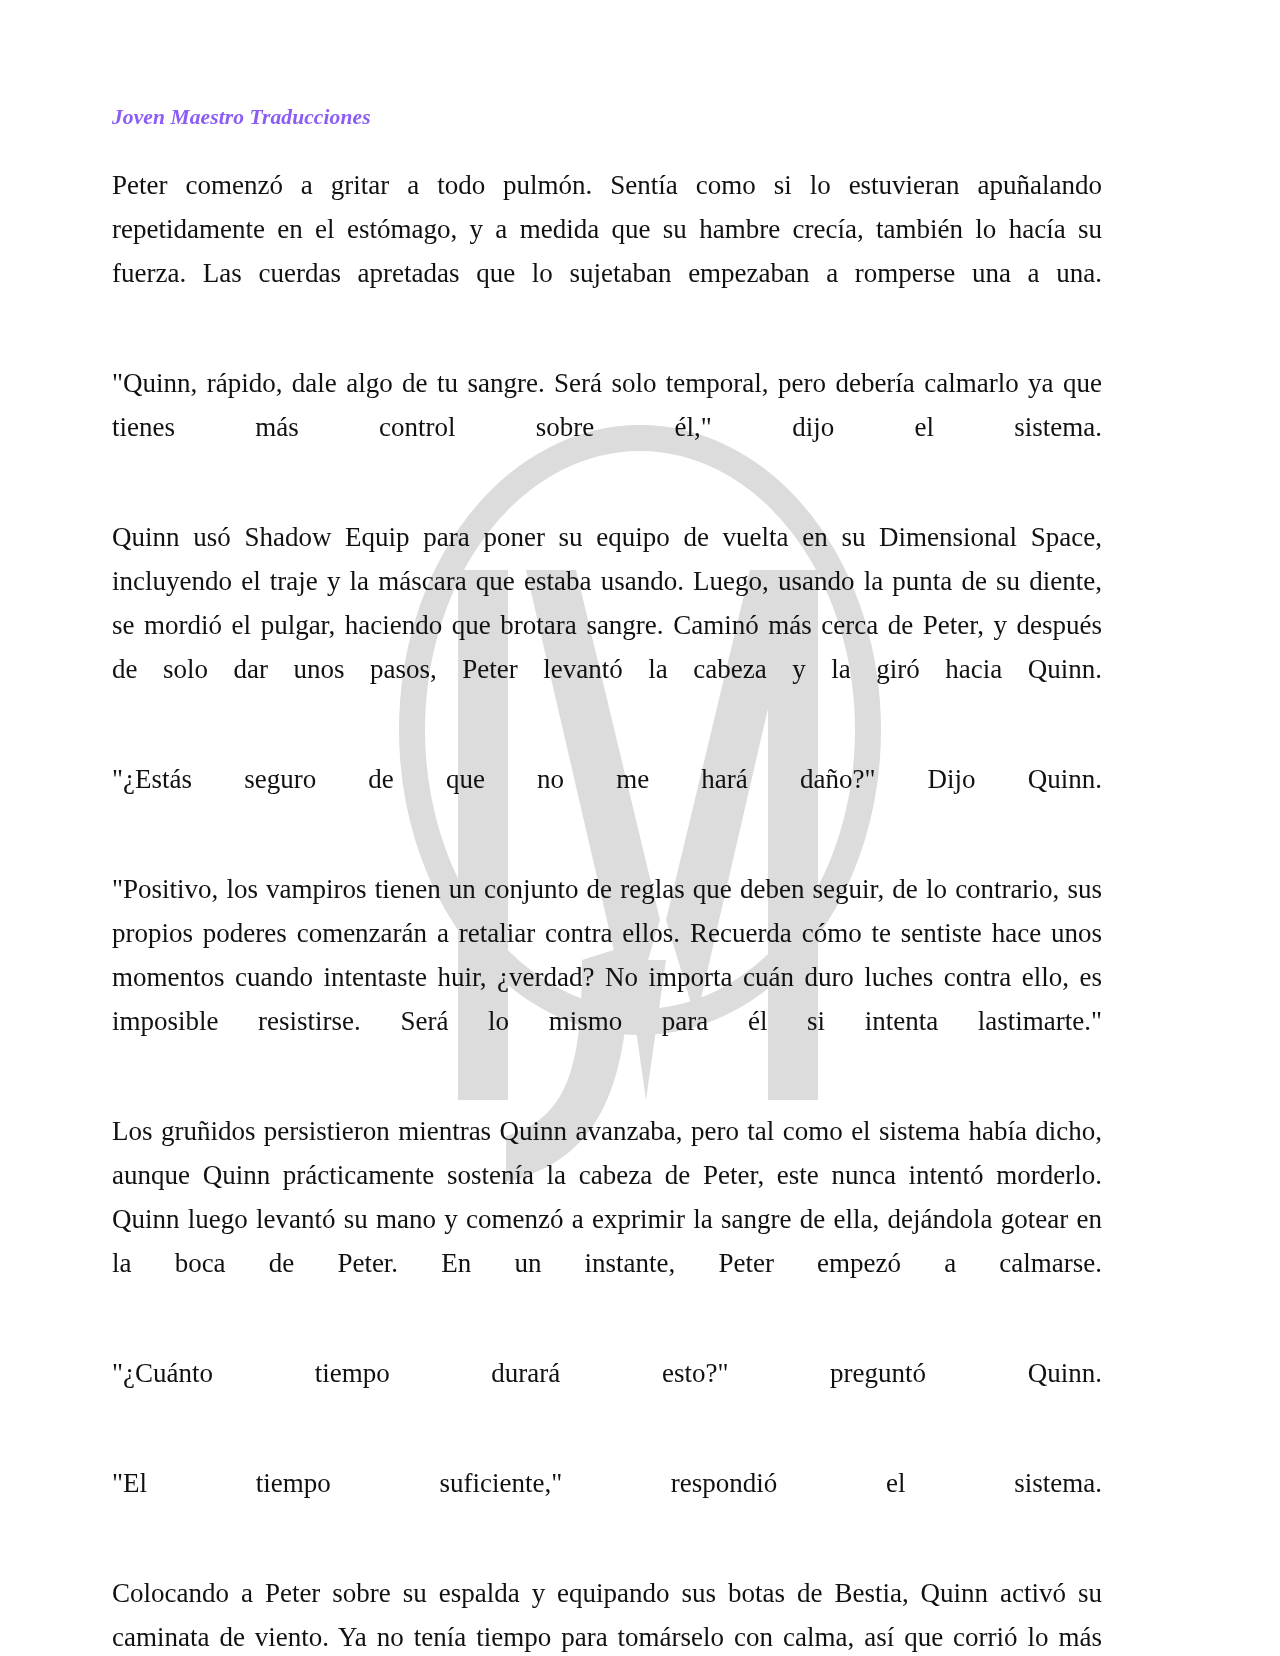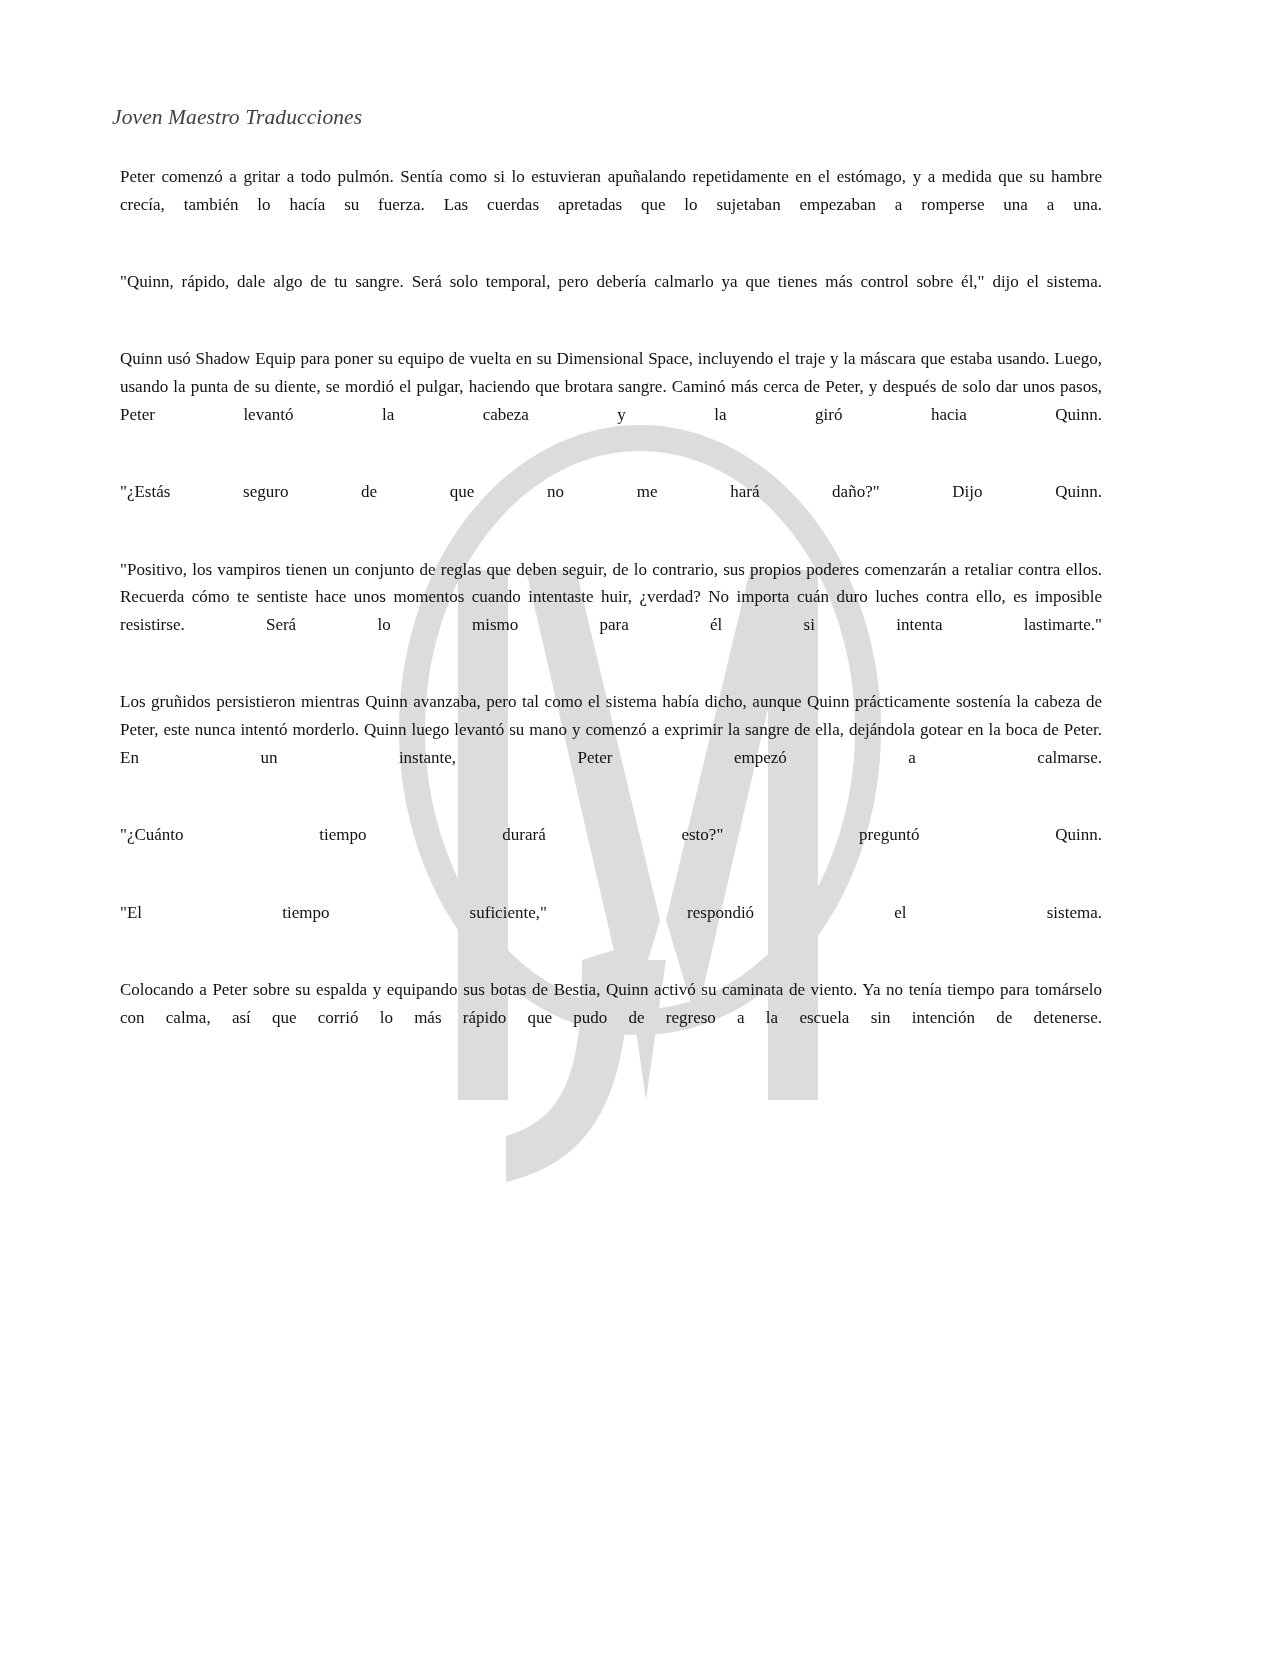--- a/index.html
+++ b/index.html
@@ -47,32 +47,32 @@
   
   .content {
     position: absolute;
     left: 112px;
     top: 104px;
     width: 990px;
     z-index: 2;
   }
 
   .doc-header {
-    font-weight: normal;
+    font-weight: bold;
     font-style: italic;
     font-size: 21.5px;
     line-height: 1.25;
     letter-spacing: 0.1px;
     margin: 0 0 32px 0;
-    color: #404040;
+    color: #8b5cf6;
   }
 
   p.para {
-    margin: 0 0 22px 8px;
-    font-size: 17px;
+    margin: 0 0 22px 0;
+    font-size: 27px;
     line-height: 1.63;
     text-align: justify;
     text-justify: inter-word;
     color: #111;
     word-spacing: 0.02em;
   }
   p.para:last-child {
     margin-bottom: 0;
   }
 

